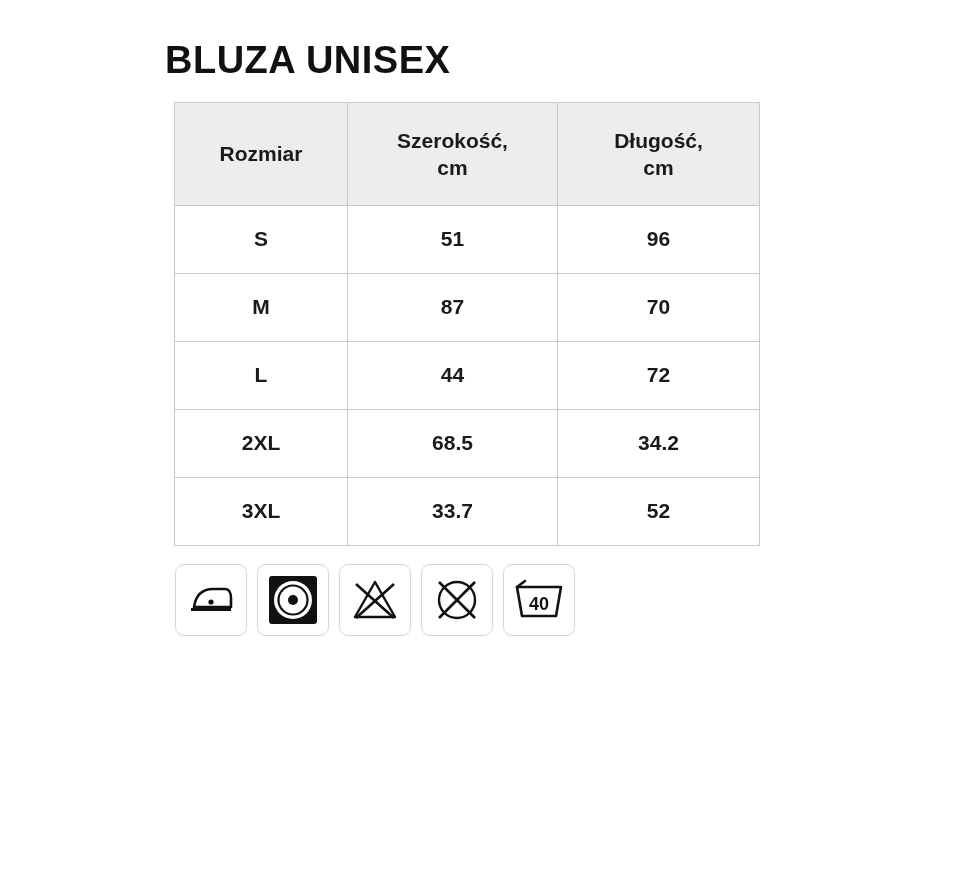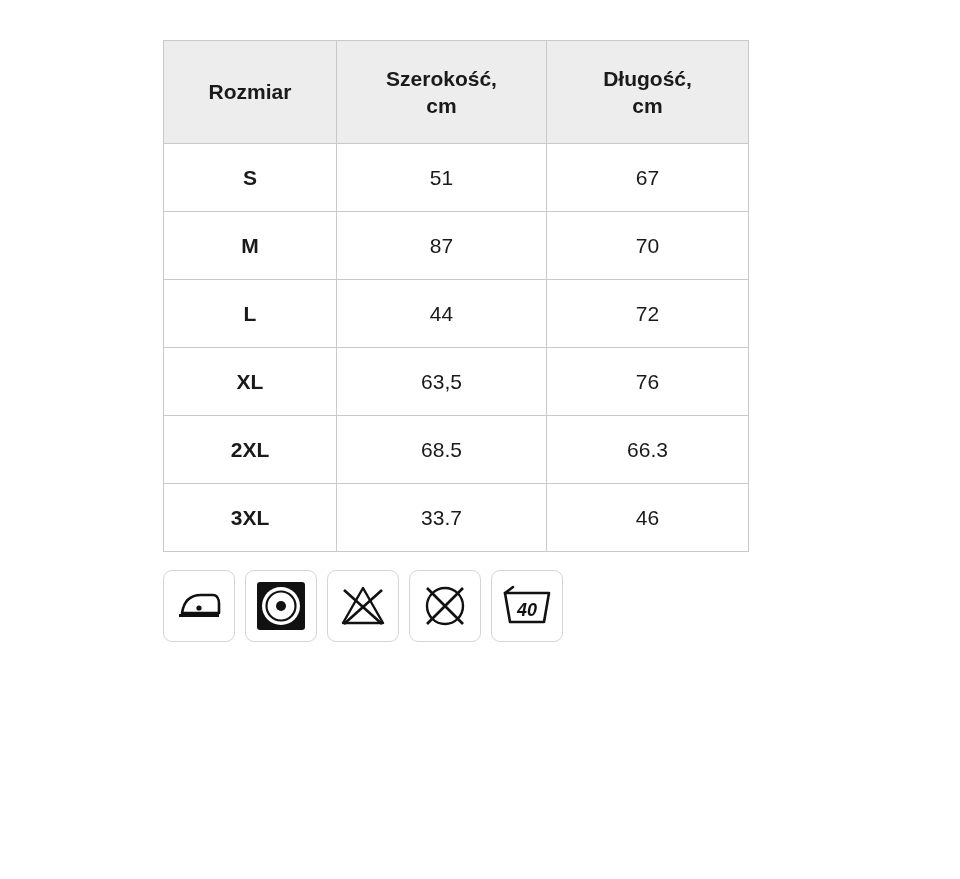--- a/index.html
+++ b/index.html
@@ -26,56 +26,56 @@
     font-weight: bold;
     letter-spacing: 0.5px;
     color: #111111;
     margin: 0 0 20px 2px;
     line-height: 1.1;
   }
   table.size-table {
     border-collapse: collapse;
     width: 575px;
     table-layout: fixed;
+    margin-left: 11px;
   }
   table.size-table th,
   table.size-table td {
     border: 1px solid #c9c9c9;
     text-align: center;
     vertical-align: middle;
   }
   table.size-table thead th {
     background: #ededed;
     font-size: 21px;
     font-weight: bold;
     height: 94px;
     color: #1a1a1a;
     line-height: 1.3;
     padding: 4px 6px;
   }
   table.size-table tbody td {
     height: 63px;
     font-size: 21px;
     color: #1a1a1a;
-    font-weight: normal;
+    font-weight: bold;
     padding: 2px 6px;
   }
   table.size-table tbody td.size-col {
     font-weight: bold;
   }
   col.c1 { width: 173px; }
   col.c2 { width: 210px; }
   col.c3 { width: 202px; }
 
   .care-row {
     margin-top: 18px;
-    margin-left: 0;
+    margin-left: 12px;
     display: flex;
     gap: 10px;
-    font-style: italic;
   }
   .care-icon {
     width: 72px;
     height: 72px;
     border: 1px solid #d5d5d5;
     border-radius: 9px;
     background: #ffffff;
     box-sizing: border-box;
     display: flex;
     align-items: center;
@@ -83,20 +83,21 @@
   }
   .care-icon svg {
     display: block;
   }
 </style>
 </head>
 <body>
 
 <div class="page">
 
+  <h1 class="title">BLUZA UNISEX</h1>
 
   <table class="size-table">
     <colgroup>
       <col class="c1">
         <col class="c2">
         <col class="c3">
     </colgroup>
     <thead>
       <tr>
         <th>
@@ -109,46 +110,41 @@
         <th>
           <span>Długość,</span><br>
           <span>cm</span>
         </th>
       </tr>
     </thead>
     <tbody>
       <tr>
         <td class="size-col">S</td>
         <td>51</td>
-        <td>67</td>
+        <td>96</td>
       </tr>
       <tr>
         <td class="size-col">M</td>
         <td>87</td>
         <td>70</td>
       </tr>
       <tr>
         <td class="size-col">L</td>
         <td>44</td>
         <td>72</td>
       </tr>
       <tr>
-        <td class="size-col">XL</td>
-        <td>63,5</td>
-        <td>76</td>
-      </tr>
-      <tr>
         <td class="size-col">2XL</td>
         <td>68.5</td>
-        <td>66.3</td>
+        <td>34.2</td>
       </tr>
       <tr>
         <td class="size-col">3XL</td>
         <td>33.7</td>
-        <td>46</td>
+        <td>52</td>
       </tr>
     </tbody>
   </table>
 
   <div class="care-row">
 
     <div class="care-icon">
       <svg width="52" height="52" viewBox="0 0 52 52" aria-hidden="true">
         <path d="M6 34 L46 34 L46 37 L6 37 Z" fill="#111"></path>
         <path d="M9 33 C11 20 18 15 28 15 L40 15 C44 15 46 19 46 24 L46 33 Z" fill="none" stroke="#111" stroke-width="2.6" stroke-linejoin="round"></path>

